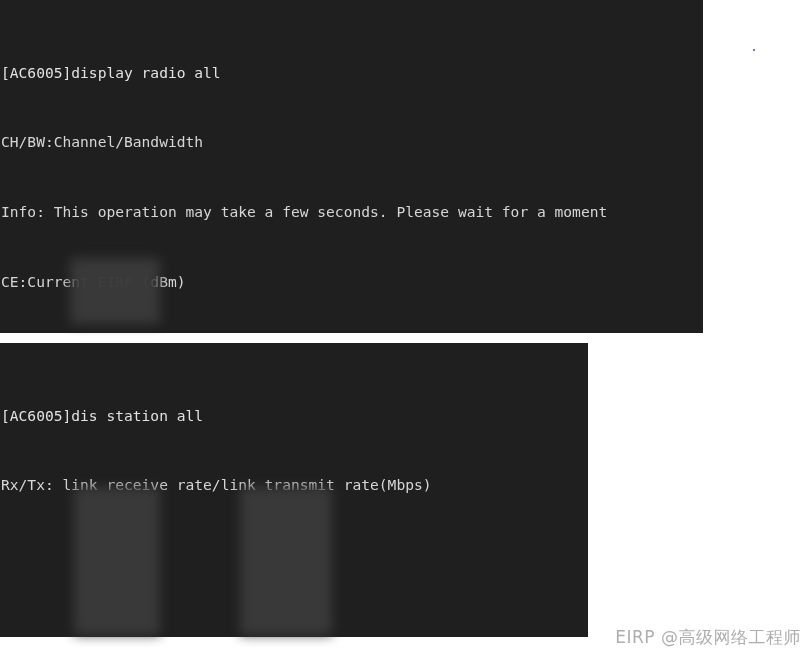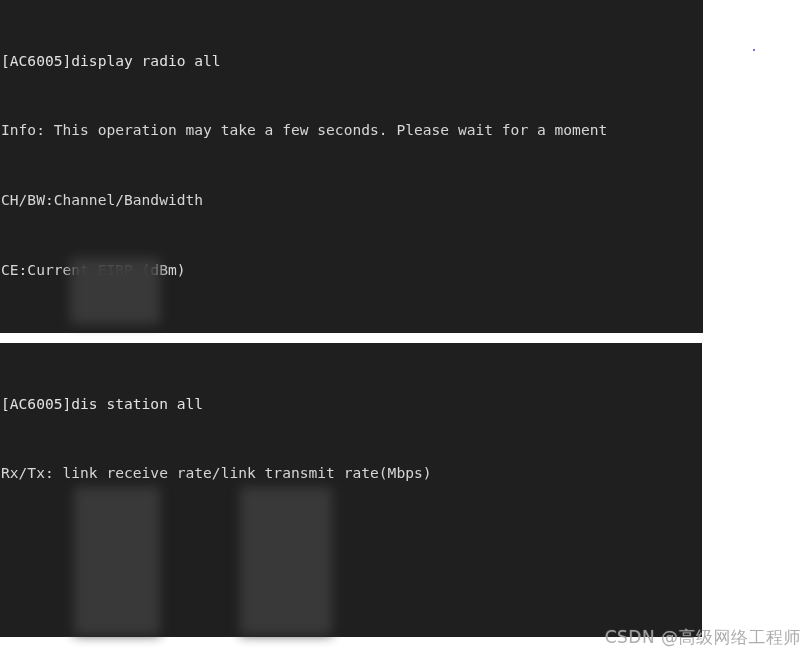--- a/index.html
+++ b/index.html
@@ -22,30 +22,30 @@
     left: 0;
     background: #1f1f1f;
     color: #d8d8d8;
     font-family: "DejaVu Sans Mono", "Liberation Mono", monospace;
     font-size: 14.6px;
     line-height: 23.3px;
     letter-spacing: 0px;
     white-space: pre;
     overflow: hidden;
     box-sizing: border-box;
-    padding: 2px 0 0 1px;
+    padding: 14px 0 0 1px;
   }
   #terminal-radio {
     top: 0px;
     width: 703px;
     height: 333px;
   }
   #terminal-station {
     top: 343px;
-    width: 702px;
+    width: 588px;
     height: 294px;
   }
 
   .line {
     display: block;
     height: 23.3px;
     white-space: pre;
     color: #d6d6d6;
   }
   .line.prompt {
@@ -103,22 +103,22 @@
     height: 2px;
     background: #4444cc;
     border-radius: 50%;
   }
 </style>
 </head>
 <body>
 
 <div class="term" id="terminal-radio">
   <span class="line prompt">[AC6005]display radio all</span>
+  <span class="line">CH/BW:Channel/Bandwidth</span>
   <span class="line">Info: This operation may take a few seconds. Please wait for a moment</span>
-  <span class="line">CH/BW:Channel/Bandwidth</span>
   <span class="line">CE:Current EIRP (dBm)</span>
   <span class="line">ME:Max EIRP (dBm)</span>
   
   
   
   
   
   
   
   
@@ -139,13 +139,13 @@
   
   
 </div>
 
 <div class="redaction" id="redaction-ap-name"></div>
 <div class="redaction" id="redaction-sta-mac"></div>
 <div class="redaction" id="redaction-sta-apname"></div>
 
 <div id="artifact-dot"></div>
 
-<div id="watermark">CSDN @高级网络工程师</div>
+<div id="watermark">EIRP @高级网络工程师</div>
 
 </body></html>

